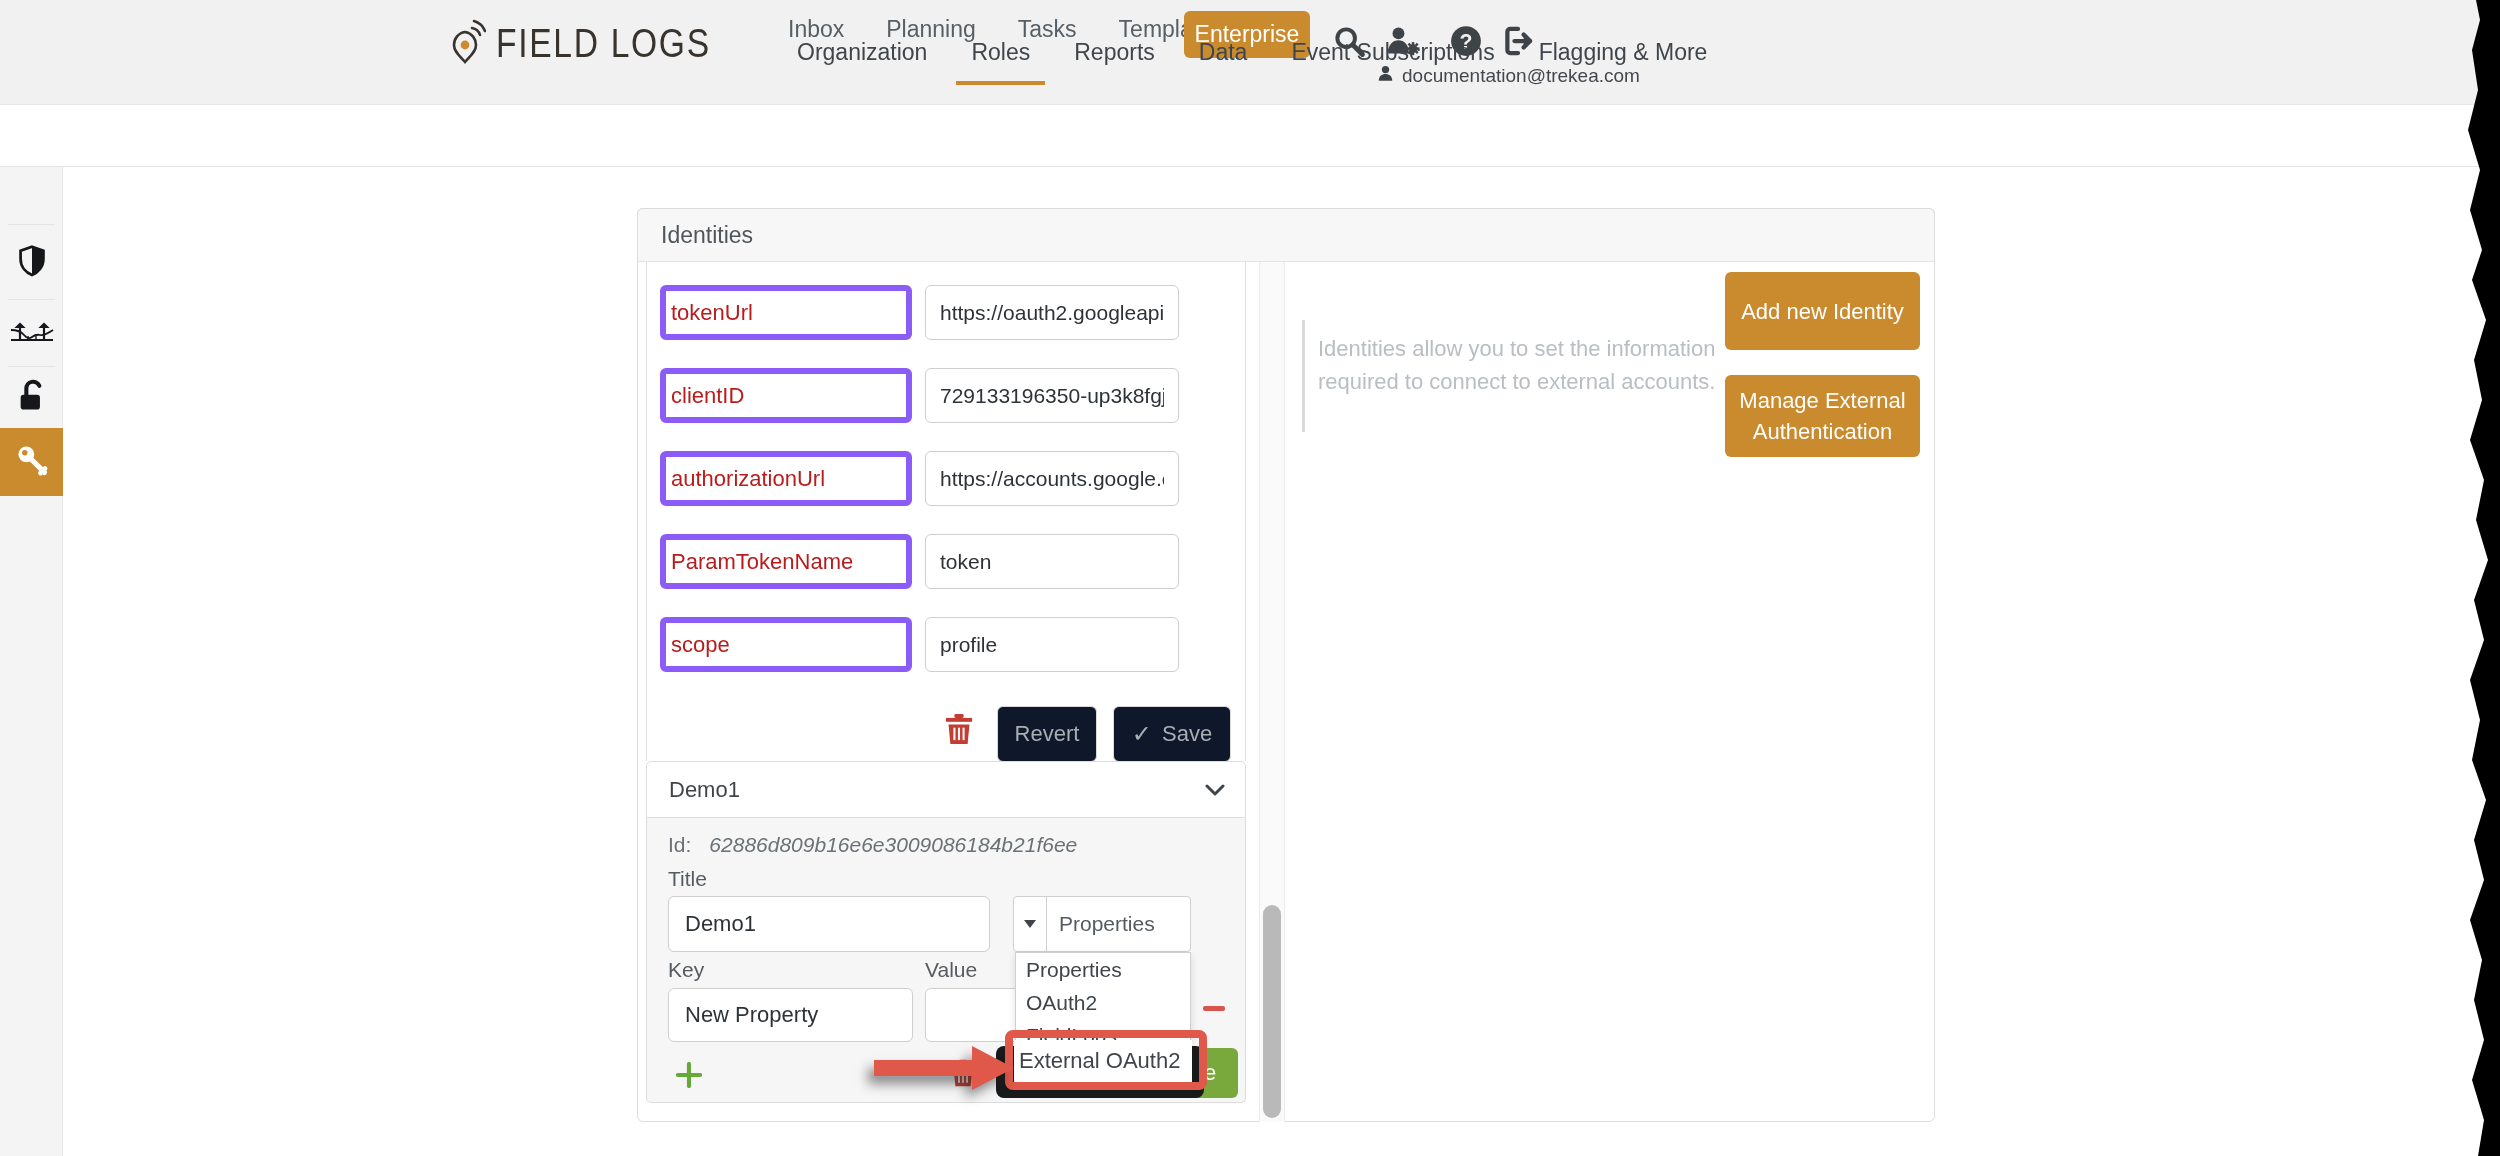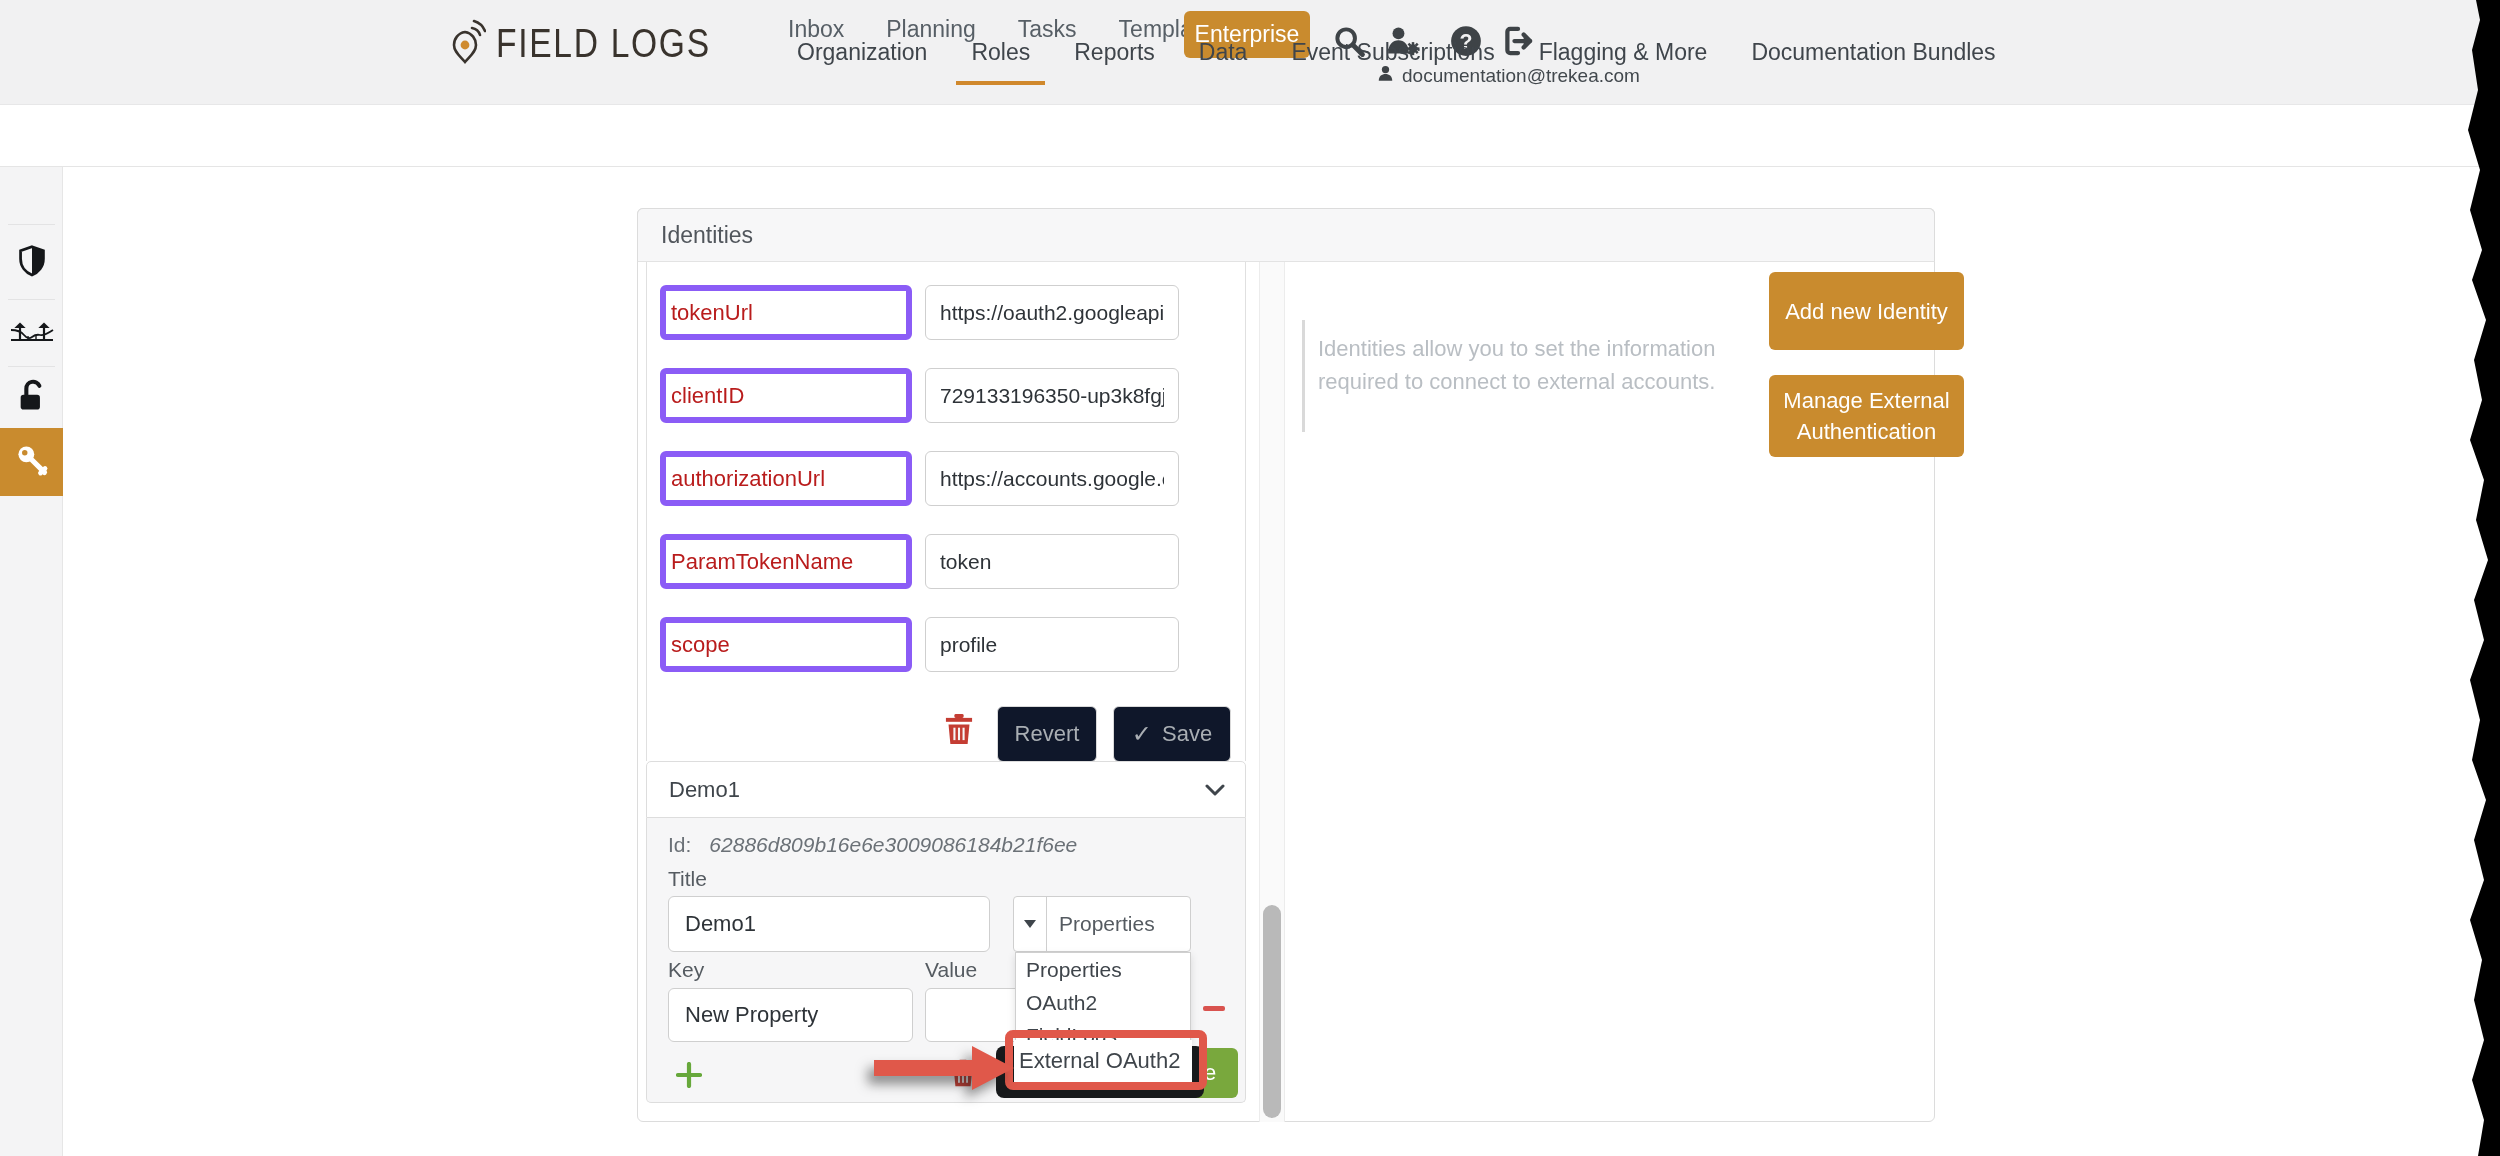--- a/index.html
+++ b/index.html
@@ -62,21 +62,21 @@
 
   
   .anno-shadow { left:996px; top:1046px; width:208px; height:52px; background:#17191b; border-radius:8px; z-index:31; }
   .anno-frame { left:1005px; top:1030px; width:202px; height:60px; border:8px solid #e0584a; border-radius:8px; z-index:32; }
   .anno-item { left:1014px; top:1040px; width:178px; height:42px; background:#fff; display:flex; align-items:center; padding-left:5px; font-size:22px; color:#3f454b; z-index:33; }
   .anno-arrow { left:874px; top:1044px; z-index:34; filter:drop-shadow(-6px 8px 6px rgba(30,30,30,.5)); }
 
   
   .quote-bar { left:1302px; top:320px; width:3px; height:112px; background:#d9d9d9; }
   .info-text { left:1318px; top:332px; width:430px; font-size:22px; line-height:33px; color:#b9bec3; }
-  .btn-orange { background:#c98b2e; border:none; border-radius:6px; color:#fff; font-size:22px; line-height:31px; font-family:inherit; cursor:pointer; padding:6px 12px;margin-left:44px; }
+  .btn-orange { background:#c98b2e; border:none; border-radius:6px; color:#fff; font-size:22px; line-height:31px; font-family:inherit; cursor:pointer; padding:6px 12px; }
 
   
   .scroll-track { left:1259px; top:262px; width:26px; height:860px; background:#fafafa; border-left:1px solid #ececec; border-right:1px solid #ececec; }
   .scroll-thumb { left:1263px; top:905px; width:18px; height:213px; background:#b9b9b9; border-radius:9px; cursor:grab; }
 
   .torn-edge { left:2462px; top:0; z-index:50; }
 </style>
 </head>
 <body>
 
@@ -151,21 +151,20 @@
 </div>
 
 <div class="abs subnav"></div>
 <div class="abs tabs">
   <div class="tab">Organization</div>
   <div class="tab active">Roles</div>
   <div class="tab">Reports</div>
   <div class="tab">Data</div>
   <div class="tab">Event Subscriptions</div>
   <div class="tab">Flagging &amp; More</div>
-  <div class="tab">Documentation Bundles</div>
 </div>
 
 <div class="abs sidebar"></div>
 <div class="abs side-div" style="top:224px;"></div>
 
 <div class="abs side-item" style="top:230px; height:66px;">
   <span>
     <svg width="28" height="32" viewBox="0 0 24 28">
       <path d="M12 1.5 L22 5 V12 C22 19 17.5 24 12 26.2 C6.5 24 2 19 2 12 V5 Z" fill="none" stroke="#15171a" stroke-width="2.4"></path>
       <path d="M12 1.5 L22 5 V12 C22 19 17.5 24 12 26.2 Z" fill="#15171a"></path>

